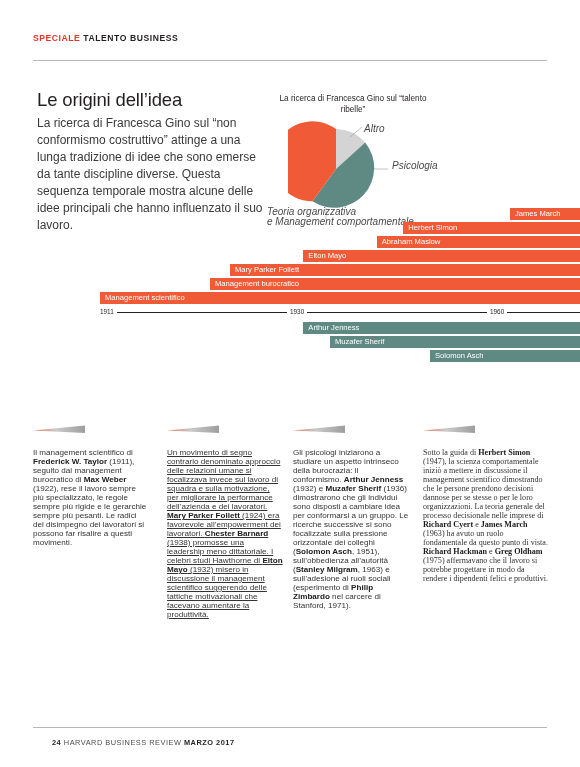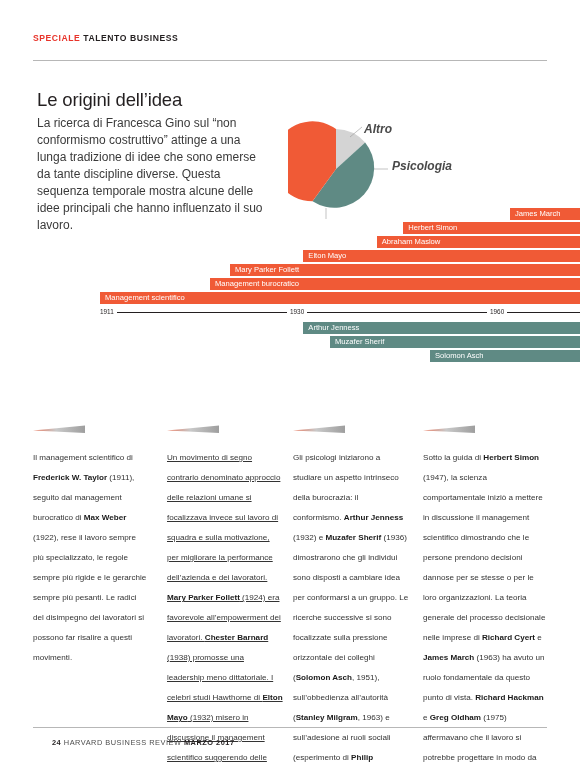--- a/index.html
+++ b/index.html
@@ -80,25 +80,24 @@
     color: #231f20;
   }
   .pie-svg {
     position: absolute;
     left: 20px;
     top: 28px;
   }
   .pie-label {
     position: absolute;
     font-style: italic;
-    font-size: 12px;
+    font-size: 10px;
     line-height: 10px;
     color: #4a4a4a;
     white-space: nowrap;
-    font-weight: bold;
   }
   .lbl-altro   { left: 96px;  top: 31px; }
   .lbl-psico   { left: 124px; top: 68px; }
   .lbl-teoria  { left: -1px;  top: 114px; white-space: normal; width: 150px; }
 
   
   .timeline {
     position: absolute;
     left: 0;
     top: 208px;
@@ -142,28 +141,28 @@
     position: absolute;
     left: 33px;
     top: 425px;
     width: 514px;
   }
   .col {
     position: absolute;
     top: 0;
     width: 116px;
     font-size: 8.1px;
-    line-height: 20px;
+    line-height: 9px;
     color: #333333;
   }
   .col b { color: #1a1a1a; font-weight: bold; }
   .col-0 { left: 0px; }
   .col-1 { left: 134px; text-decoration: underline; }
   .col-2 { left: 260px; }
-  .col-3 { left: 390px; width: 125px; }
+  .col-3 { left: 390px; width: 125px; font-family: Liberation Serif, serif; }
 
   .wedge {
     display: block;
     margin-bottom: 14px;
   }
   .col-body { display: block; }
 
   
   .rule-bottom {
     position: absolute;
@@ -193,36 +192,41 @@
 <div class="runhead">
   <span class="kicker">SPECIALE</span>
   <span class="section">TALENTO BUSINESS</span>
 </div>
 <div class="rule-top"></div>
 
 <div class="headline">Le origini dell’idea</div>
 <div class="deck">La ricerca di Francesca Gino sul “non conformismo costruttivo” attinge a una lunga tradizione di idee che sono emerse da tante discipline diverse. Questa sequenza temporale mostra alcune delle idee principali che hanno influenzato il suo lavoro.</div>
 
 <div class="pie-block">
+  <div class="pie-title">La ricerca di Francesca Gino sul “talento ribelle”</div>
 
   <svg class="pie-svg" width="150" height="100" viewBox="0 0 150 100">
 
     <path d="M48 48 L48 8 A40 40 0 0 1 77.14 21.43 Z" fill="#d4d4d4"></path>
 
     <path d="M48 48 L77.14 21.43 A40 40 0 0 1 24.49 80.36 Z" fill="#5f8a84"></path>
 
     <path d="M48 48 L24.49 80.36 A40 40 0 1 1 48 8 Z" fill="#f05a36"></path>
 
     <line x1="62" y1="16" x2="74" y2="6" stroke="#9a9a9a" stroke-width="0.6"></line>
     <line x1="86" y1="48" x2="100" y2="48" stroke="#9a9a9a" stroke-width="0.6"></line>
     <line x1="38" y1="87" x2="38" y2="98" stroke="#9a9a9a" stroke-width="0.6"></line>
   </svg>
 
   <div class="pie-label lbl-altro">Altro</div>
   <div class="pie-label lbl-psico">Psicologia</div>
+  <div class="pie-label lbl-teoria">
+    <span>Teoria organizzativa</span><br>
+    <span>e Management comportamentale</span>
+  </div>
 </div>
 
 <div class="timeline">
   <div id="bars-above">
       <div class="bar orange" style="left: 510px; width: 90px; top: 0px;">James March</div>
       <div class="bar orange" style="left: 403.333px; width: 196.667px; top: 14px;">Herbert Simon</div>
       <div class="bar orange" style="left: 376.667px; width: 223.333px; top: 28px;">Abraham Maslow</div>
       <div class="bar orange" style="left: 303.333px; width: 296.667px; top: 42px;">Elton Mayo</div>
       <div class="bar orange" style="left: 230px; width: 370px; top: 56px;">Mary Parker Follett</div>
       <div class="bar orange" style="left: 210px; width: 390px; top: 70px;">Management burocratico</div>

